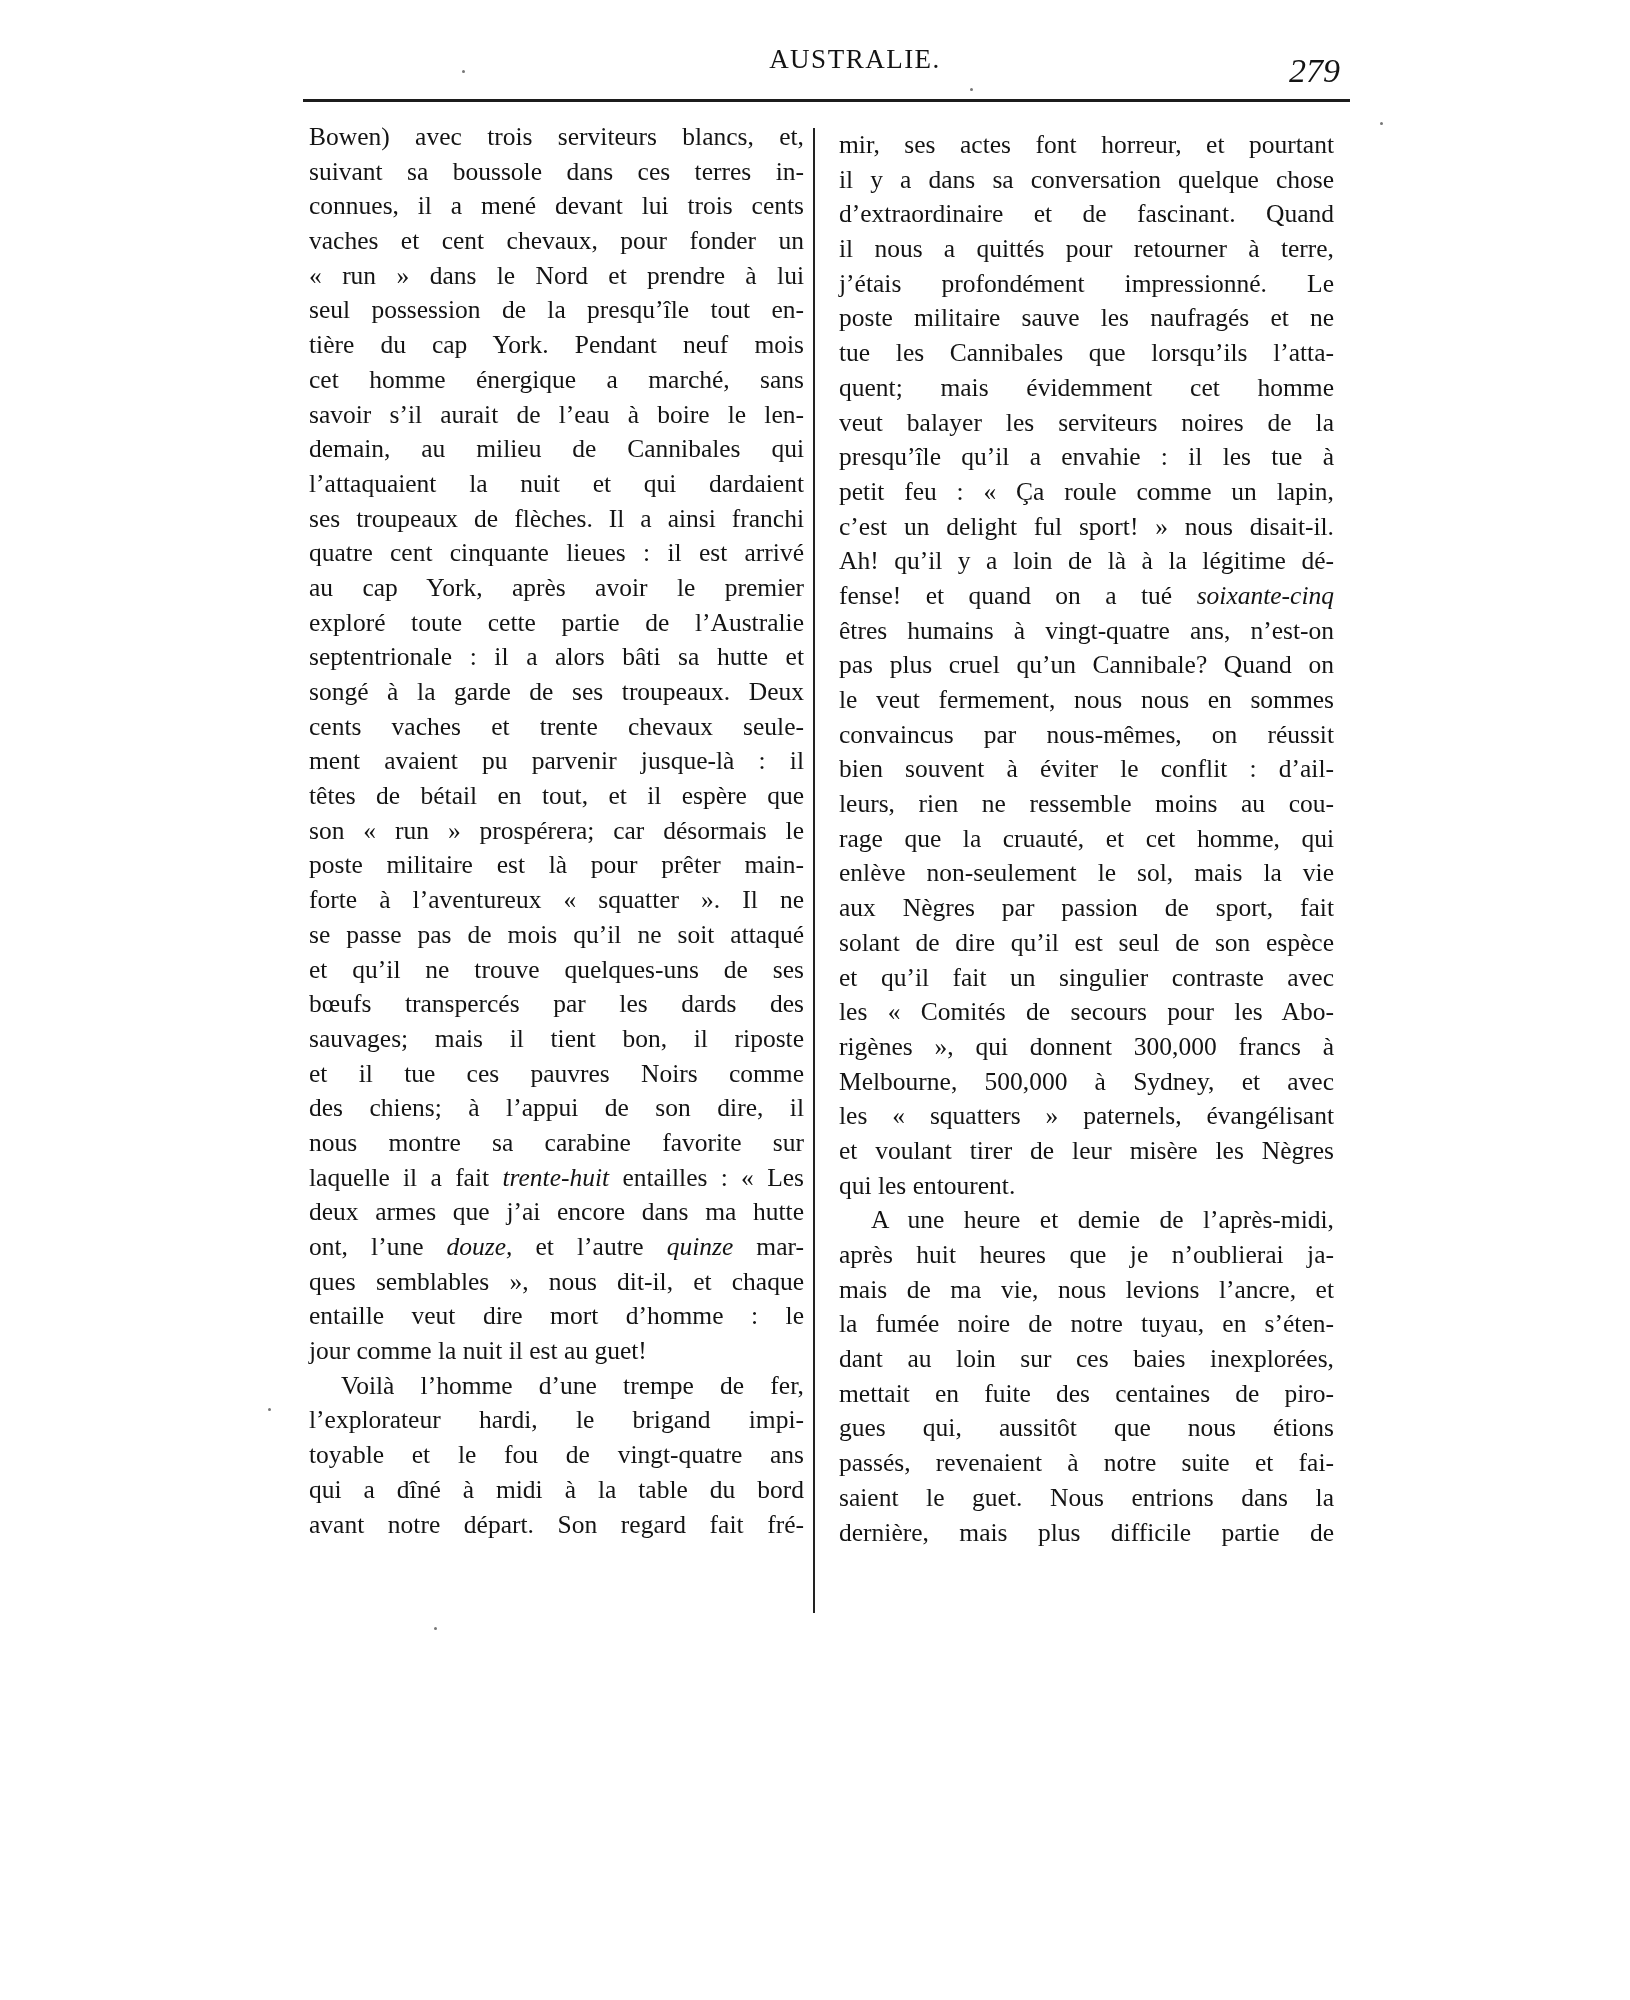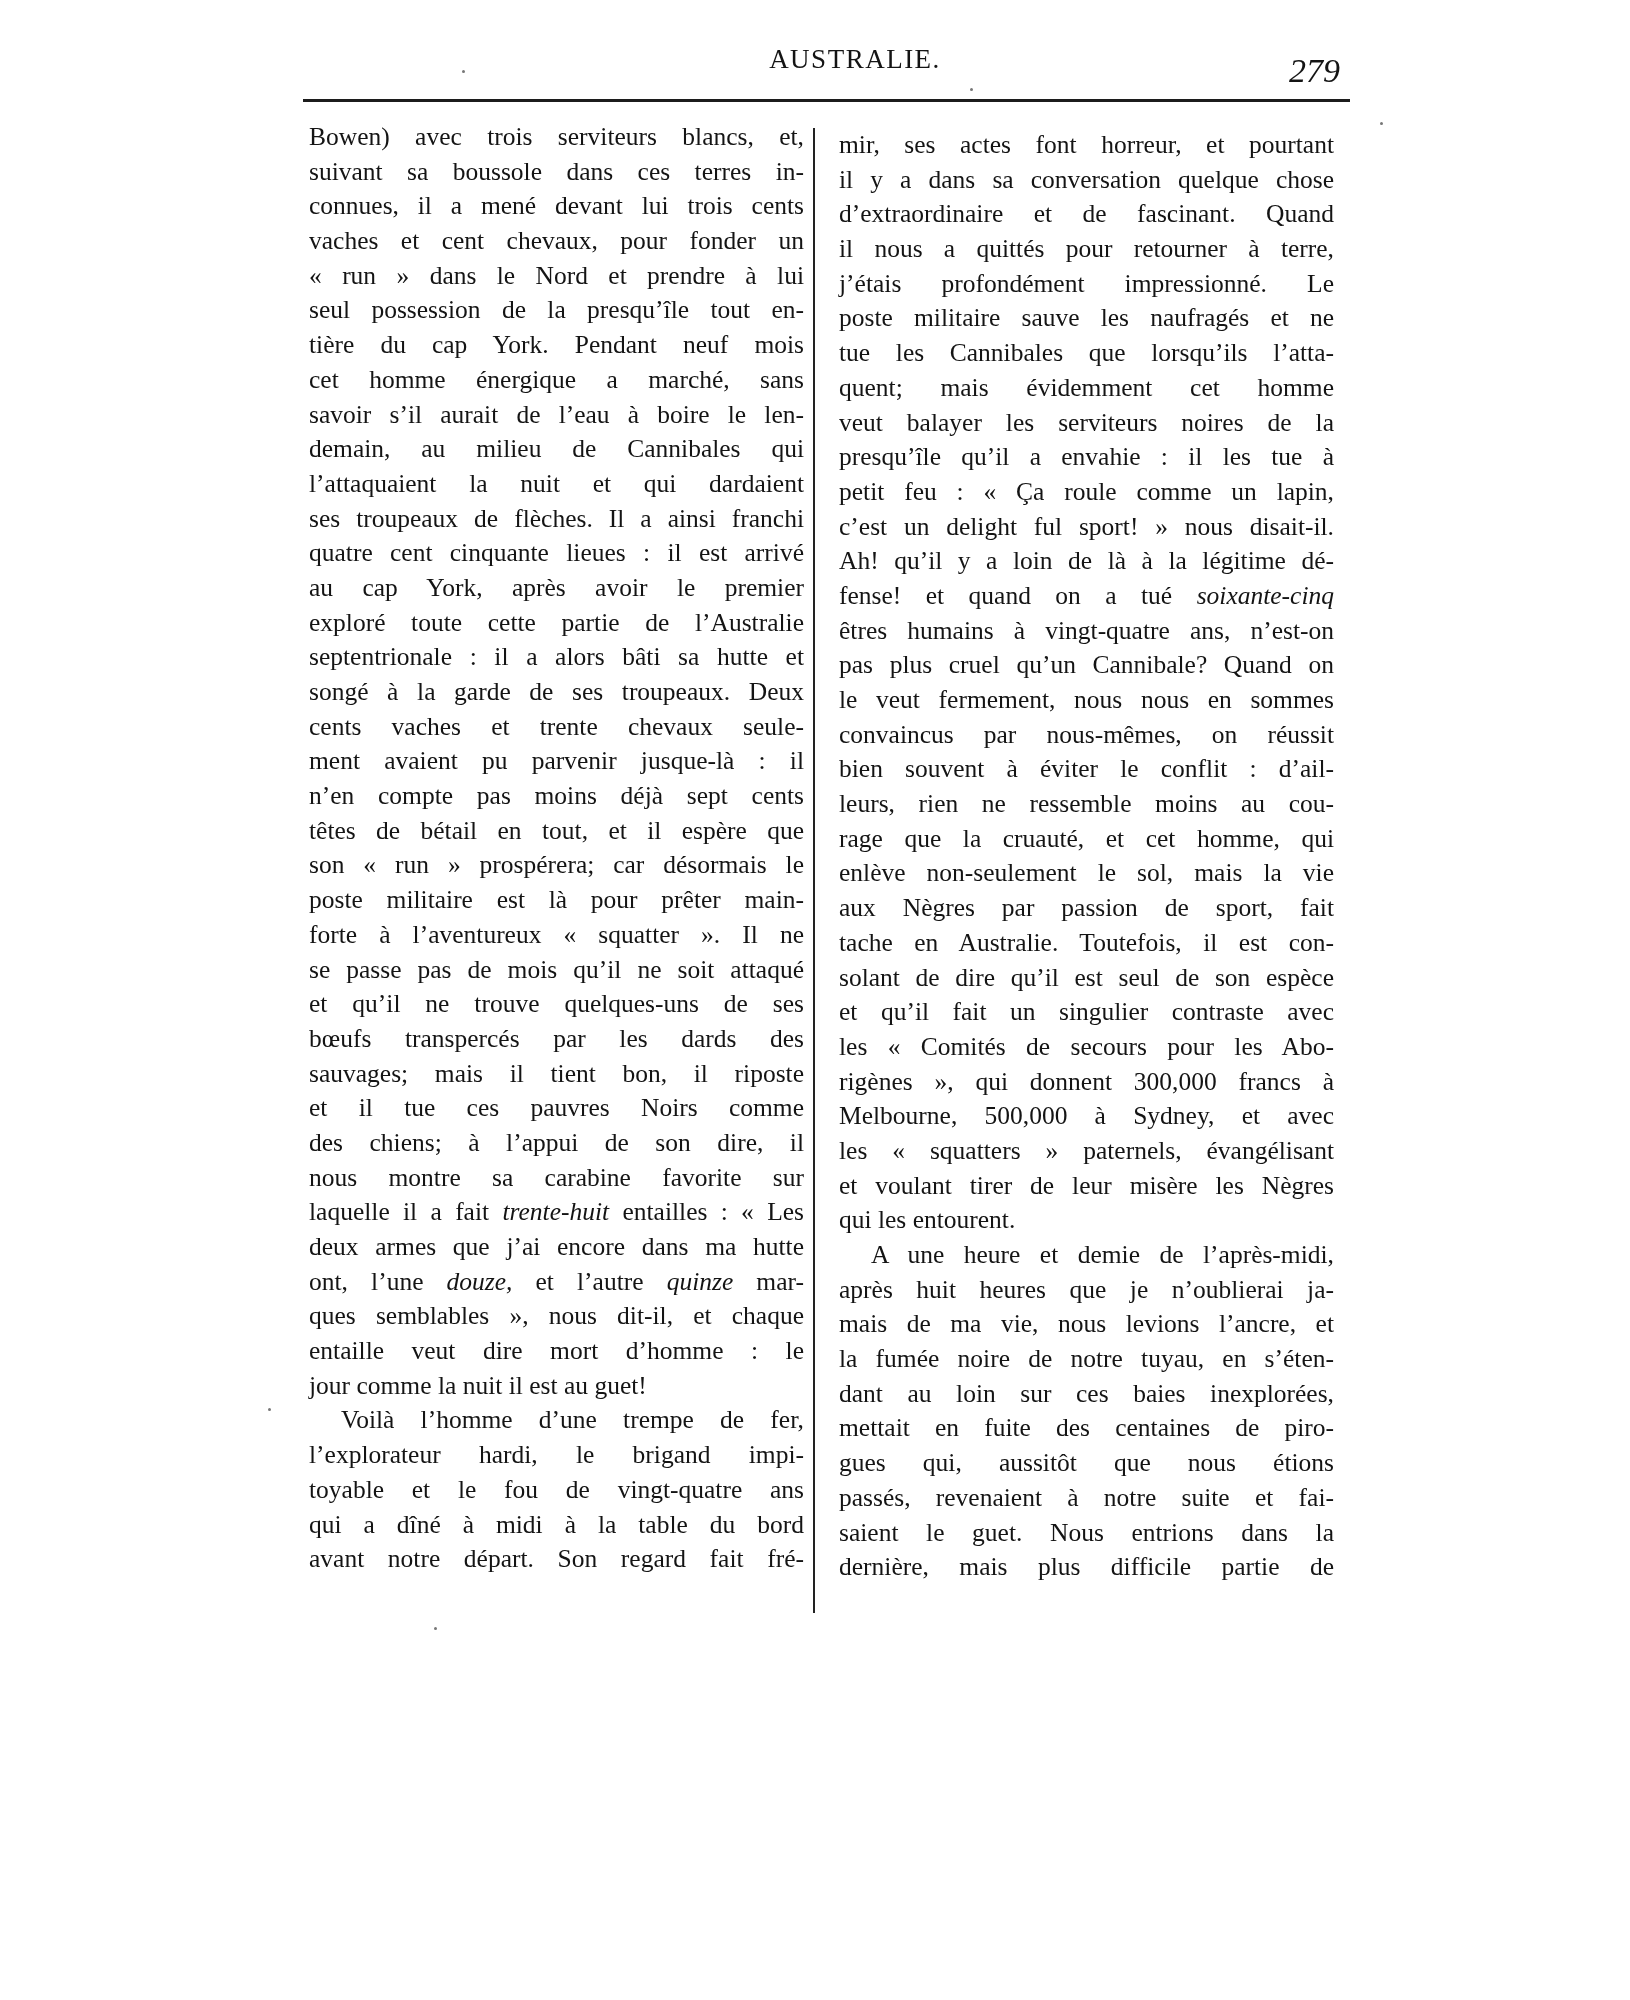--- a/index.html
+++ b/index.html
@@ -72,21 +72,20 @@
     <span class="line">demain, au milieu de Cannibales qui</span>
     <span class="line">l’attaquaient la nuit et qui dardaient</span>
     <span class="line">ses troupeaux de flèches. Il a ainsi franchi</span>
     <span class="line">quatre cent cinquante lieues : il est arrivé</span>
     <span class="line">au cap York, après avoir le premier</span>
     <span class="line">exploré toute cette partie de l’Australie</span>
     <span class="line">septentrionale : il a alors bâti sa hutte et</span>
     <span class="line">songé à la garde de ses troupeaux. Deux</span>
     <span class="line">cents vaches et trente chevaux seule-</span>
     <span class="line">ment avaient pu parvenir jusque-là : il</span>
-    <span class="line">n’en compte pas moins déjà sept cents</span>
     <span class="line">têtes de bétail en tout, et il espère que</span>
     <span class="line">son « run » prospérera; car désormais le</span>
     <span class="line">poste militaire est là pour prêter main-</span>
     <span class="line">forte à l’aventureux « squatter ». Il ne</span>
     <span class="line">se passe pas de mois qu’il ne soit attaqué</span>
     <span class="line">et qu’il ne trouve quelques-uns de ses</span>
     <span class="line">bœufs transpercés par les dards des</span>
     <span class="line">sauvages; mais il tient bon, il riposte</span>
     <span class="line">et il tue ces pauvres Noirs comme</span>
     <span class="line">des chiens; à l’appui de son dire, il</span>
@@ -123,21 +122,20 @@
     <span class="line"><span>fense! et quand on a tué </span><i>soixante-cinq</i></span>
     <span class="line">êtres humains à vingt-quatre ans, n’est-on</span>
     <span class="line">pas plus cruel qu’un Cannibale? Quand on</span>
     <span class="line">le veut fermement, nous nous en sommes</span>
     <span class="line">convaincus par nous-mêmes, on réussit</span>
     <span class="line">bien souvent à éviter le conflit : d’ail-</span>
     <span class="line">leurs, rien ne ressemble moins au cou-</span>
     <span class="line">rage que la cruauté, et cet homme, qui</span>
     <span class="line">enlève non-seulement le sol, mais la vie</span>
     <span class="line">aux Nègres par passion de sport, fait</span>
-    <span class="line">tache en Australie. Toutefois, il est con-</span>
     <span class="line">solant de dire qu’il est seul de son espèce</span>
     <span class="line">et qu’il fait un singulier contraste avec</span>
     <span class="line">les « Comités de secours pour les Abo-</span>
     <span class="line">rigènes », qui donnent 300,000 francs à</span>
     <span class="line">Melbourne, 500,000 à Sydney, et avec</span>
     <span class="line">les « squatters » paternels, évangélisant</span>
     <span class="line">et voulant tirer de leur misère les Nègres</span>
     <span class="line last">qui les entourent.</span>
     <span class="line indent">A une heure et demie de l’après-midi,</span>
     <span class="line">après huit heures que je n’oublierai ja-</span>

